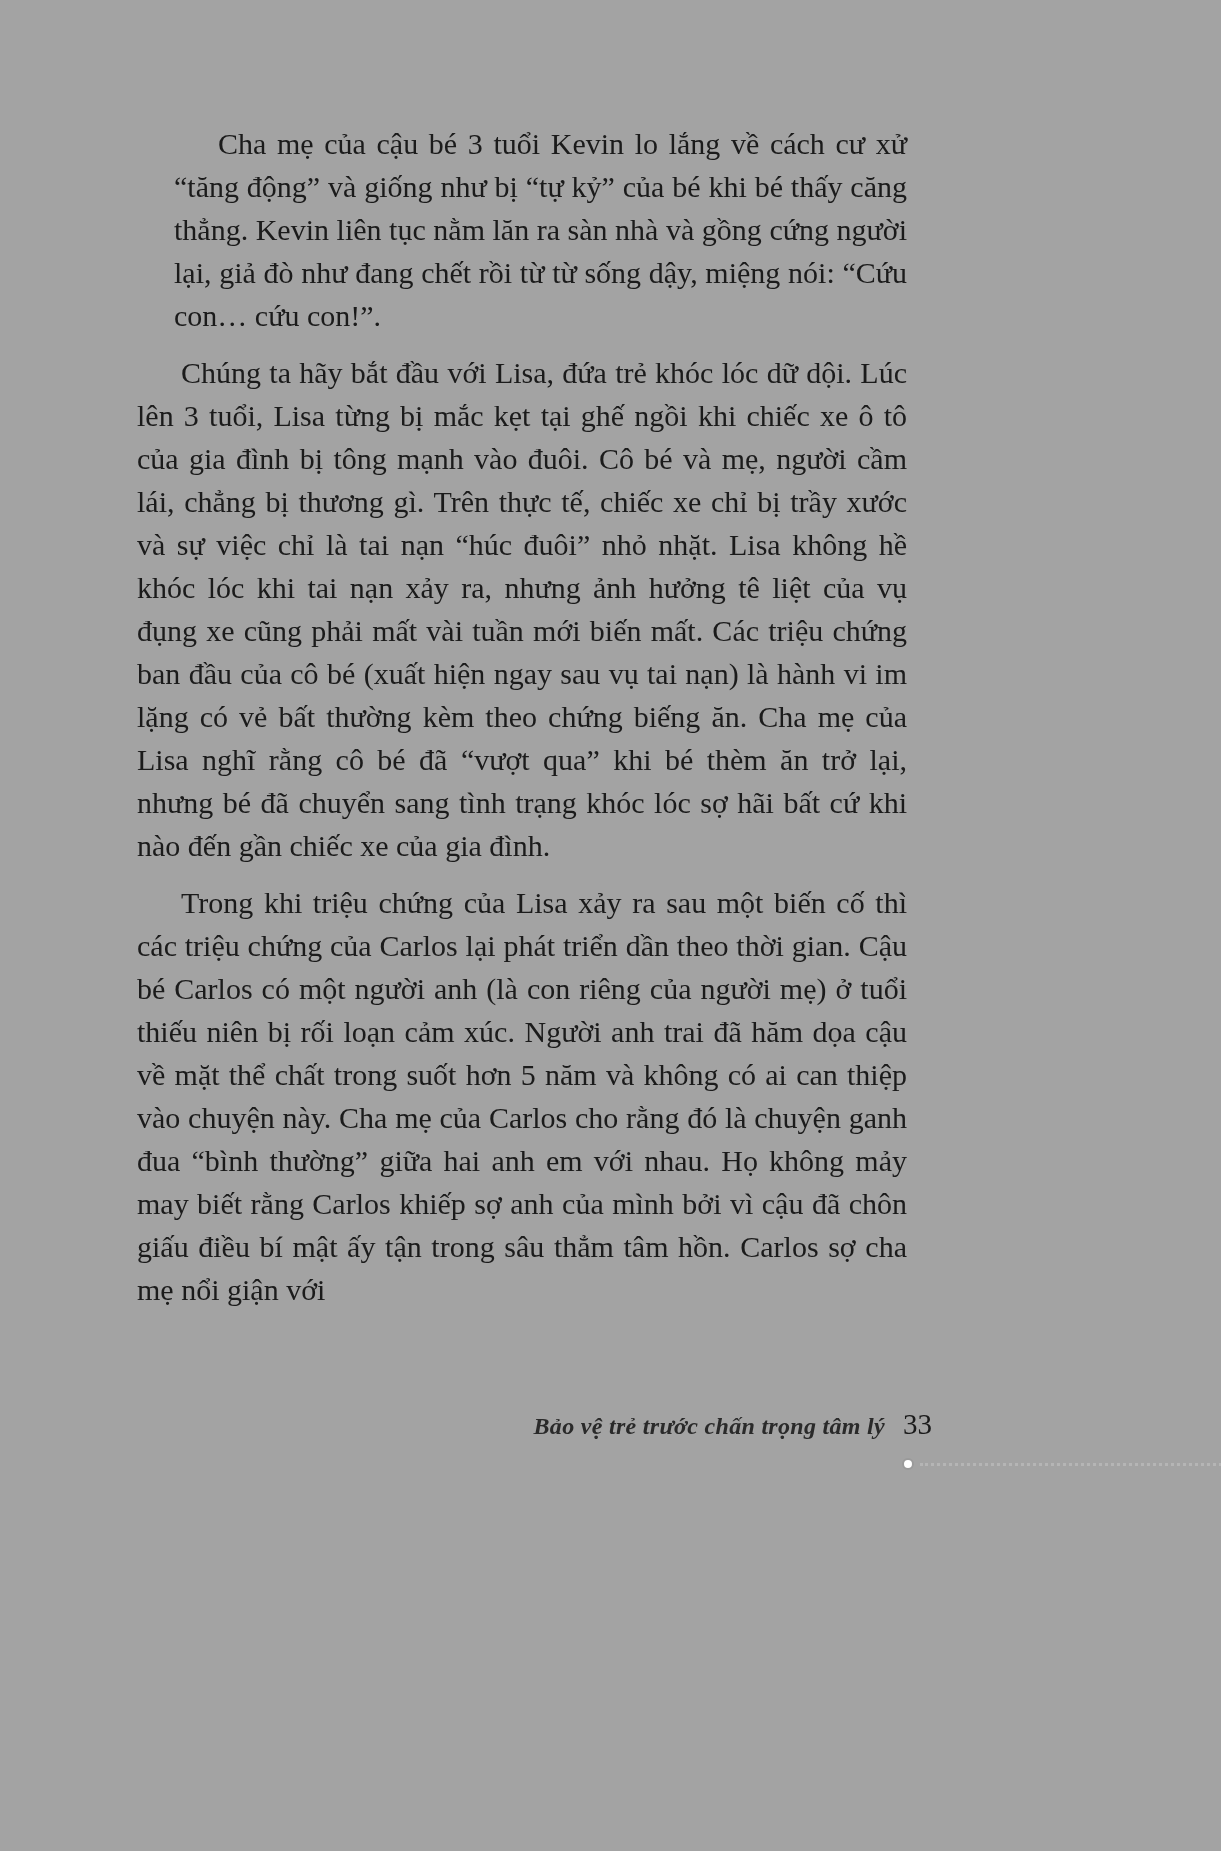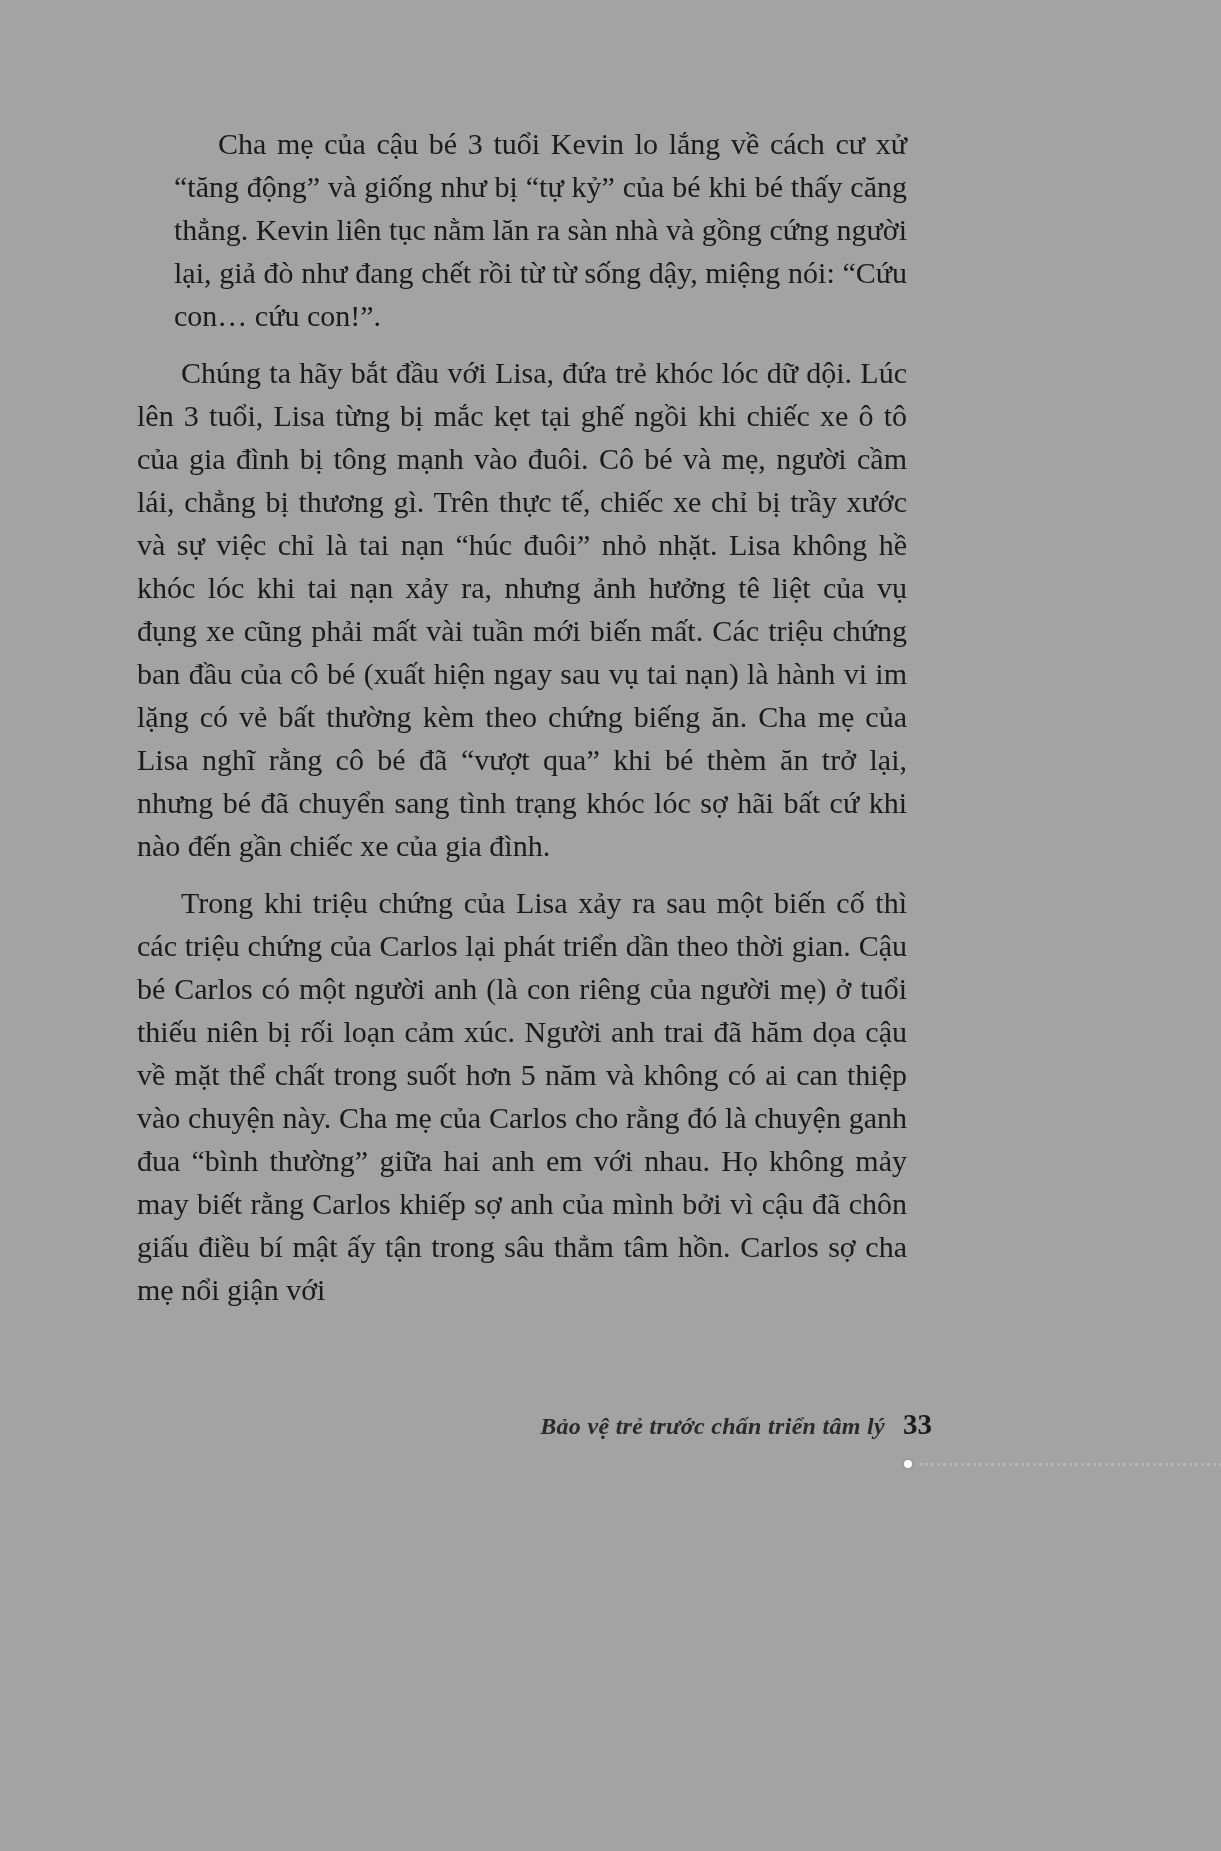--- a/index.html
+++ b/index.html
@@ -44,21 +44,21 @@
     white-space: nowrap;
   }
   .footer-title {
     font-style: italic;
     font-weight: 600;
     font-size: 24px;
     color: #2a2a2a;
     letter-spacing: 0.3px;
   }
   .footer-page {
-    font-weight: 700;
+    font-weight: 400;
     font-size: 29px;
     color: #1b1b1b;
     margin-left: 14px;
     font-style: normal;
   }
   .footer-ornament {
     position: absolute;
     top: 1458px;
     left: 902px;
     right: 0;
@@ -86,21 +86,21 @@
 
 <div class="page">
 
   <div class="content">
     <p class="para vignette">Cha mẹ của cậu bé 3 tuổi Kevin lo lắng về cách cư xử “tăng động” và giống như bị “tự kỷ” của bé khi bé thấy căng thẳng. Kevin liên tục nằm lăn ra sàn nhà và gồng cứng người lại, giả đò như đang chết rồi từ từ sống dậy, miệng nói: “Cứu con… cứu con!”.</p>
     <p class="para">Chúng ta hãy bắt đầu với Lisa, đứa trẻ khóc lóc dữ dội. Lúc lên 3 tuổi, Lisa từng bị mắc kẹt tại ghế ngồi khi chiếc xe ô tô của gia đình bị tông mạnh vào đuôi. Cô bé và mẹ, người cầm lái, chẳng bị thương gì. Trên thực tế, chiếc xe chỉ bị trầy xước và sự việc chỉ là tai nạn “húc đuôi” nhỏ nhặt. Lisa không hề khóc lóc khi tai nạn xảy ra, nhưng ảnh hưởng tê liệt của vụ đụng xe cũng phải mất vài tuần mới biến mất. Các triệu chứng ban đầu của cô bé (xuất hiện ngay sau vụ tai nạn) là hành vi im lặng có vẻ bất thường kèm theo chứng biếng ăn. Cha mẹ của Lisa nghĩ rằng cô bé đã “vượt qua” khi bé thèm ăn trở lại, nhưng bé đã chuyển sang tình trạng khóc lóc sợ hãi bất cứ khi nào đến gần chiếc xe của gia đình.</p>
     <p class="para">Trong khi triệu chứng của Lisa xảy ra sau một biến cố thì các triệu chứng của Carlos lại phát triển dần theo thời gian. Cậu bé Carlos có một người anh (là con riêng của người mẹ) ở tuổi thiếu niên bị rối loạn cảm xúc. Người anh trai đã hăm dọa cậu về mặt thể chất trong suốt hơn 5 năm và không có ai can thiệp vào chuyện này. Cha mẹ của Carlos cho rằng đó là chuyện ganh đua “bình thường” giữa hai anh em với nhau. Họ không mảy may biết rằng Carlos khiếp sợ anh của mình bởi vì cậu đã chôn giấu điều bí mật ấy tận trong sâu thẳm tâm hồn. Carlos sợ cha mẹ nổi giận với</p>
   </div>
 
   <div class="footer">
-    <span class="footer-title">Bảo vệ trẻ trước chấn triển tâm lý</span>
+    <span class="footer-title">Bảo vệ trẻ trước chấn trọng tâm lý</span>
     <span class="footer-page">33</span>
   </div>
 
   <div class="footer-ornament">
     <span class="ornament-circle"></span>
     <span class="ornament-dots"></span>
   </div>
 
 </div>
 

